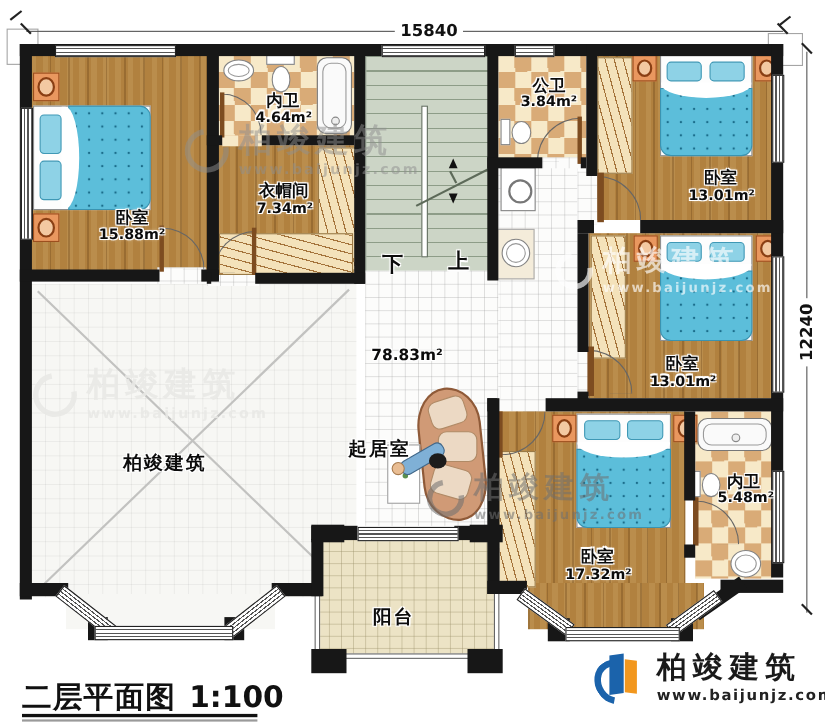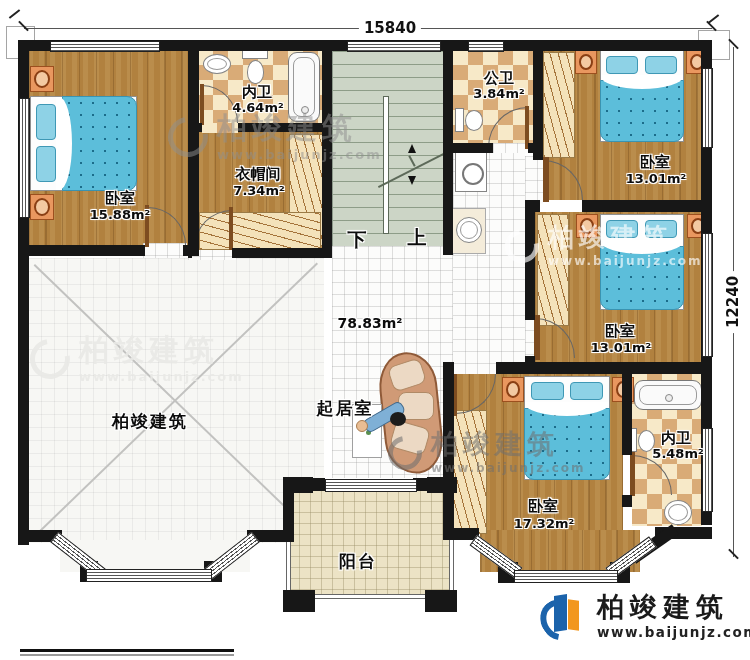--- a/index.html
+++ b/index.html
@@ -329,20 +329,21 @@
     </span>
   </div>
   <div class="wm" style="left:388px;top:430px;color:#6f6f6f;opacity:.55;">
     <span class="wm-icon" style="width:24px;height:24px;"></span>
     <span>
       <div class="wm-name" style="font-size:27px;">柏竣建筑</div>
       <div class="wm-url" style="font-size:12px;">www.baijunjz.com</div>
     </span>
   </div>
 
+  <div class="ft-title"><span>二层平面图</span><span class="ft-scale">1:100</span></div>
   <div class="ft-u1"></div>
   <div class="ft-u2"></div>
   <div class="logo">
     <span class="logo-icon">
         <span class="swoosh"></span>
         <span class="b1"></span>
         <span class="b2"></span>
       </span>
     <span>
       <div class="logo-name">柏竣建筑</div>

